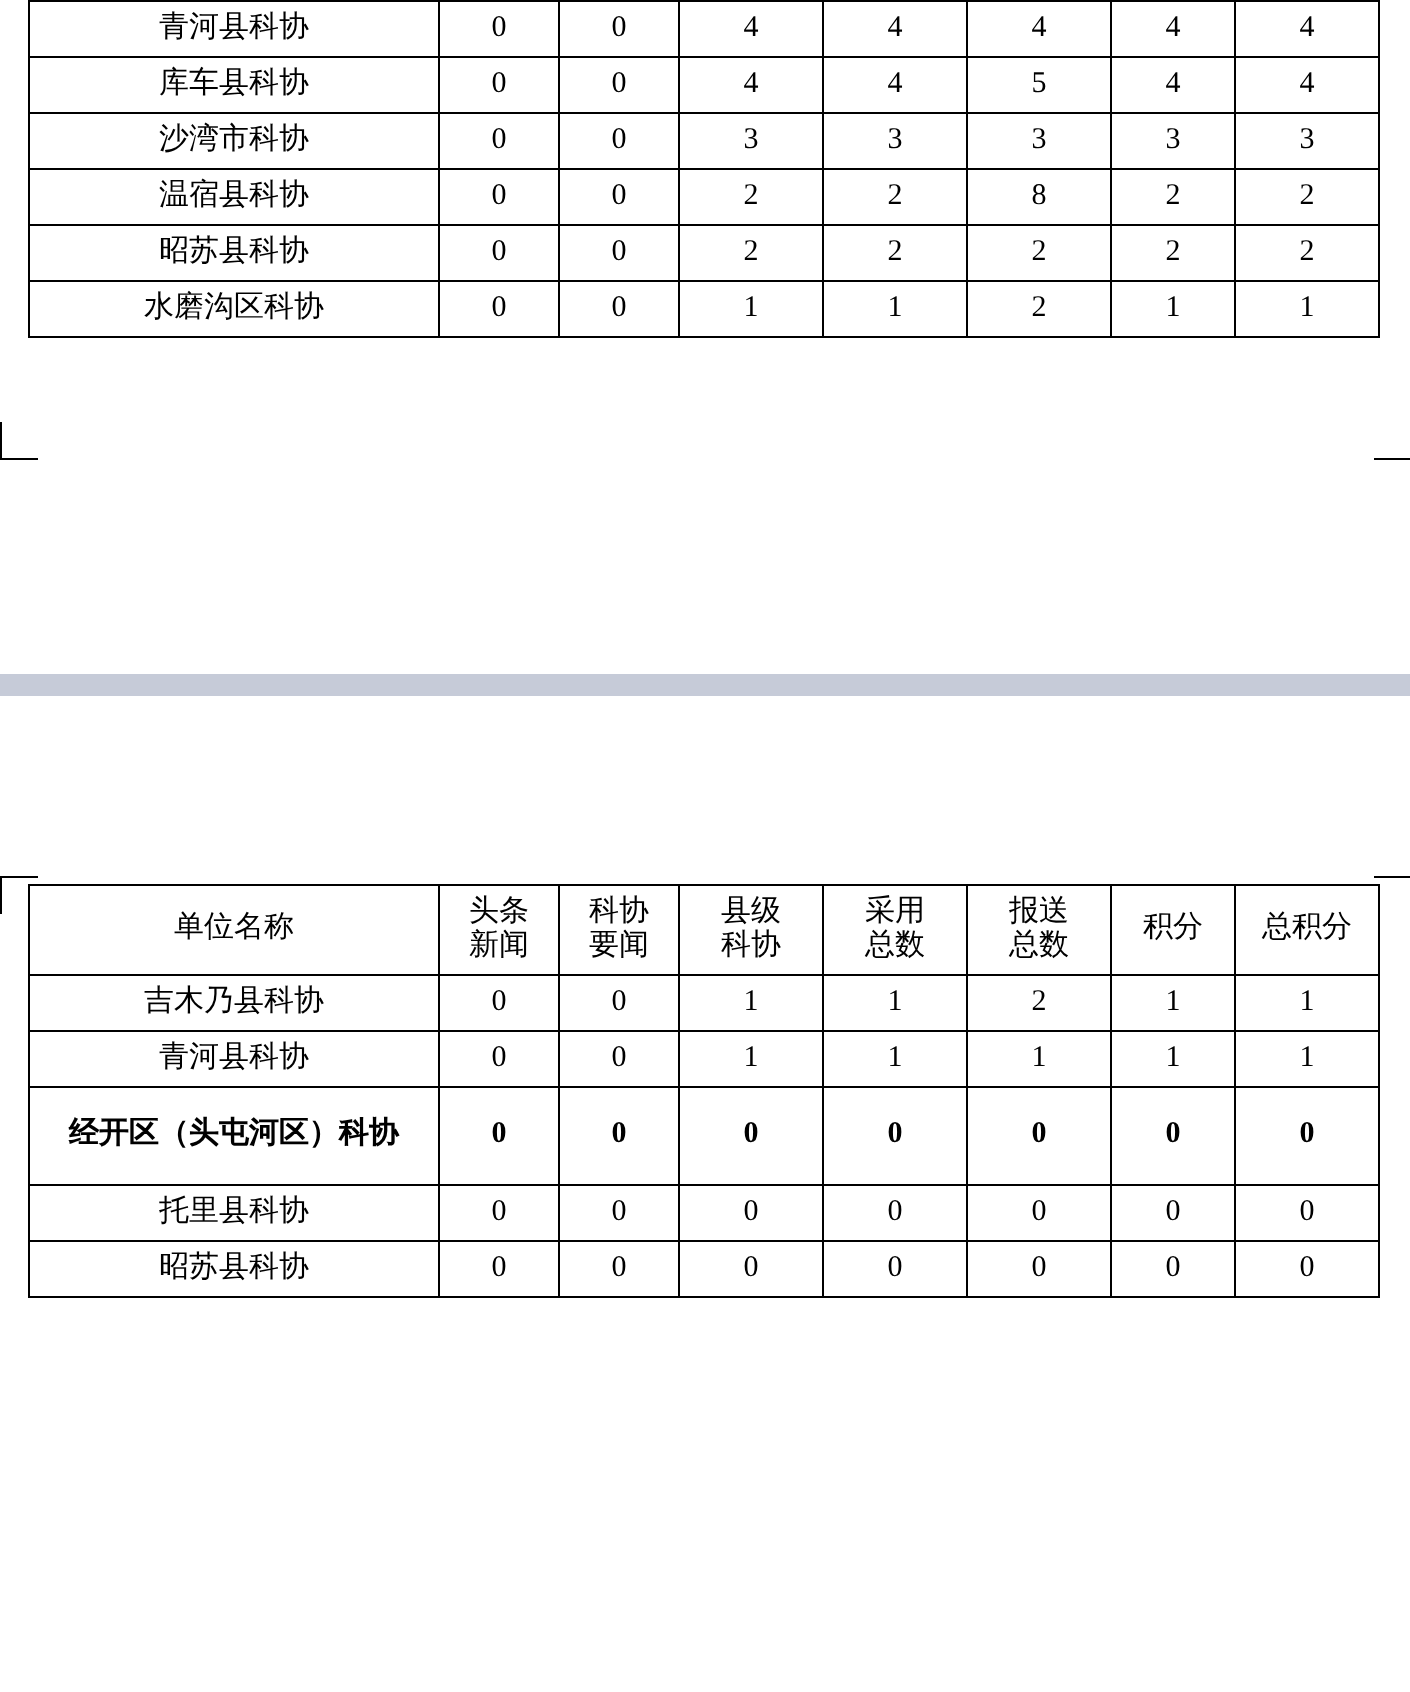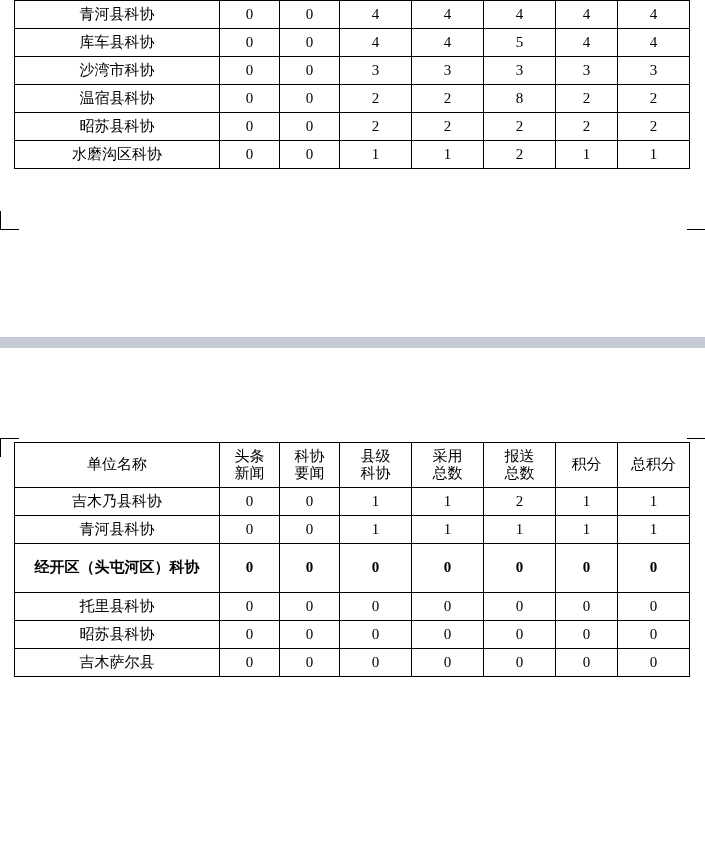--- a/index.html
+++ b/index.html
@@ -282,28 +282,16 @@
             <span class="unit-wrap">昭苏县科协</span>
           </td>
           <td>0</td>
           <td>0</td>
           <td>0</td>
           <td>0</td>
           <td>0</td>
           <td>0</td>
           <td>0</td>
         </tr>
-        <tr>
-          <td class="unit">
-            <span class="unit-wrap">吉木萨尔县</span>
-          </td>
-          <td>0</td>
-          <td>0</td>
-          <td>0</td>
-          <td>0</td>
-          <td>0</td>
-          <td>0</td>
-          <td>0</td>
-        </tr>
       </tbody>
   </table>
 
 </div>
 
 </body></html>

